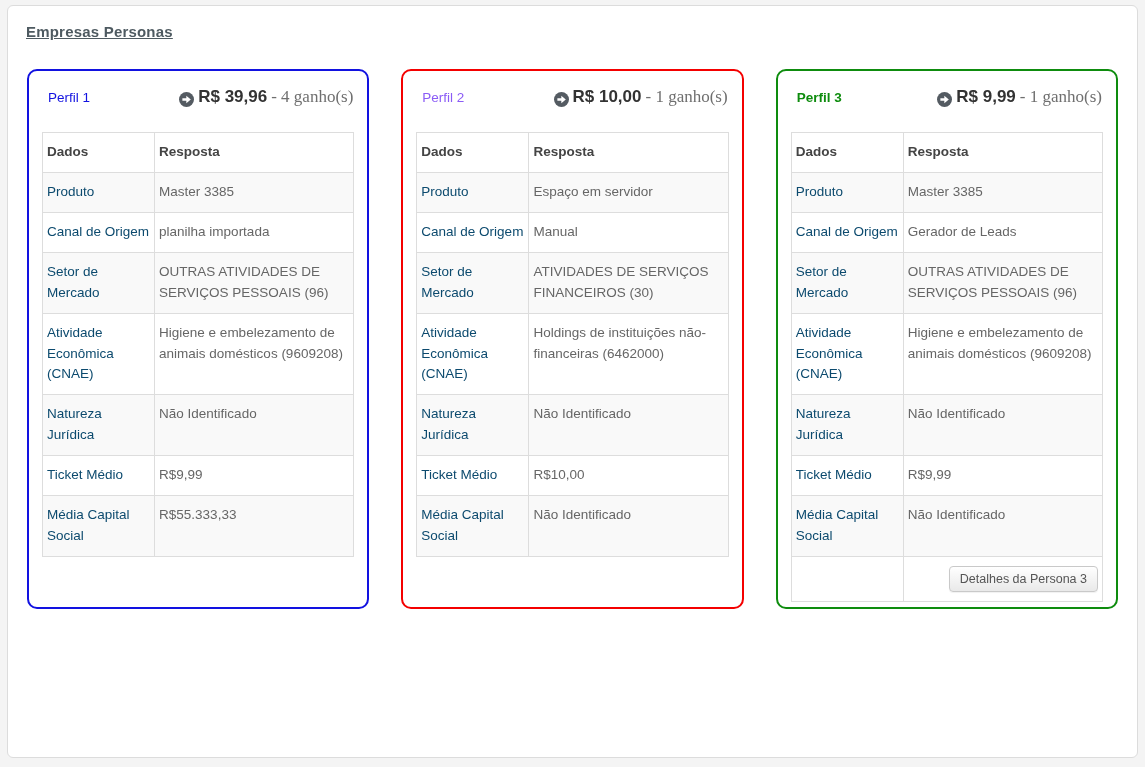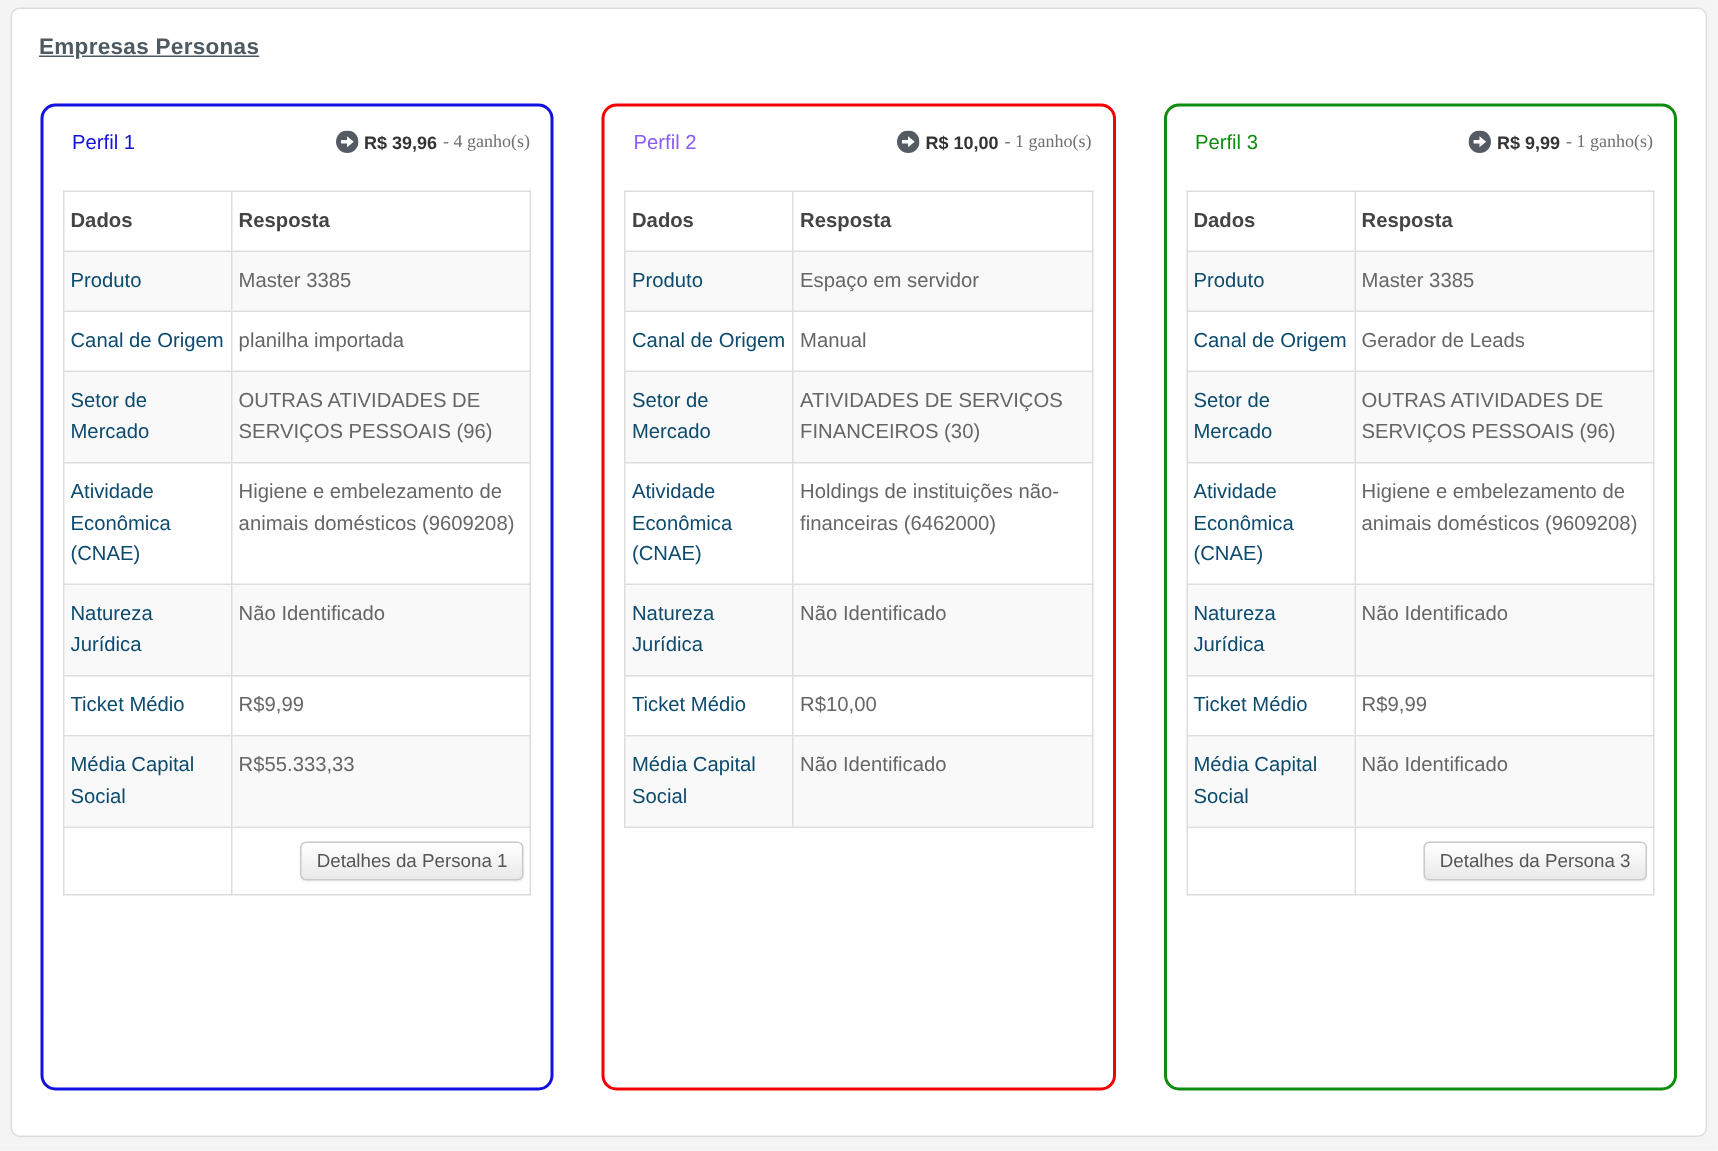--- a/index.html
+++ b/index.html
@@ -24,39 +24,39 @@
     text-decoration: underline;
   }
   .cards-row {
     display: flex;
     gap: 32px;
     margin-top: 29px;
     padding: 0 1px;
   }
   .card {
     flex: 1 1 0;
-    height: 658px;
+    height: 540px;
     border: 2px solid #888;
     border-radius: 10px;
     padding: 13px 13px;
     background: #fff;
     overflow: hidden;
   }
   .card-header {
     display: flex;
     justify-content: space-between;
     align-items: center;
     padding: 3px 1px 0 6px;
   }
   .card-title { font-size: 13.5px; }
   .card-value {
     display: flex;
     align-items: flex-end;
     gap: 4px;
-    font-size: 12px;
+    font-size: 17px;
   }
   .arrow-icon { display: inline-flex; align-items: center; }
   .arrow-icon svg { display: block; }
   .price { font-weight: bold; color: #333; }
   .gains { color: #6f6f6f; font-family: Liberation Serif, serif; }
   table.data-table {
     width: 100%;
     border-collapse: collapse;
     margin-top: 25px;
     table-layout: fixed;
@@ -150,26 +150,20 @@
   <tr>
     <td class="lbl">Ticket Médio</td>
     <td class="val">R$9,99</td>
   </tr>
 
   <tr>
     <td class="lbl">Média Capital Social</td>
     <td class="val">R$55.333,33</td>
   </tr>
 
-  <tr>
-    <td class="lbl"></td>
-    <td class="val btn-cell">
-      <button class="btn">Detalhes da Persona 1</button>
-    </td>
-  </tr>
 </tbody>
     </table>
   </div>
 
   <div class="card" style="border-color: rgb(244, 0, 0);">
     <div class="card-header">
       <span class="card-title" style="color: #8b5cf6;">Perfil 2</span>
       <span class="card-value">
         <span class="arrow-icon">
           <svg width="15" height="15" viewBox="0 0 16 16">
@@ -227,21 +221,21 @@
     <td class="lbl">Média Capital Social</td>
     <td class="val">Não Identificado</td>
   </tr>
 
 </tbody>
     </table>
   </div>
 
   <div class="card" style="border-color: rgb(14, 140, 14);">
     <div class="card-header">
-      <span class="card-title" style="color: rgb(14, 140, 14);">Perfil 3</span>
+      <span class="card-title" style="color: rgb(14, 140, 14); font-weight: bold;">Perfil 3</span>
       <span class="card-value">
         <span class="arrow-icon">
           <svg width="15" height="15" viewBox="0 0 16 16">
             <circle cx="8" cy="8" r="8" fill="#545b62"></circle>
             <path d="M3.6 6.7h4.2V4.1L12.6 8l-4.8 3.9V9.3H3.6z" fill="#ffffff"></path>
           </svg>
         </span>
         <b class="price">R$ 9,99</b>
         <span class="gains">- 1 ganho(s)</span>
       </span>

